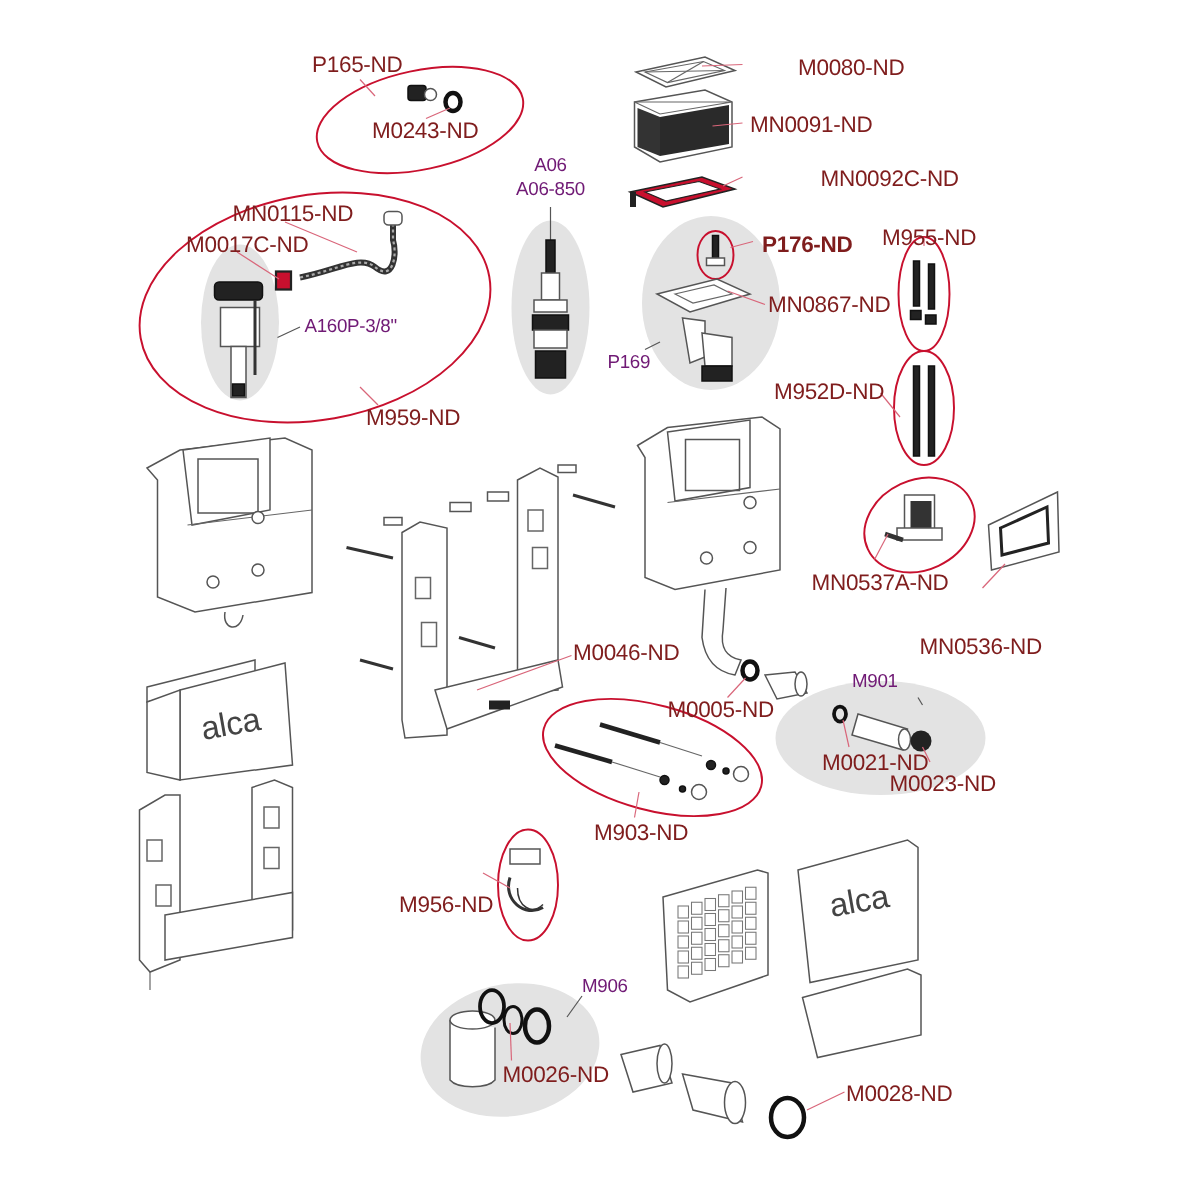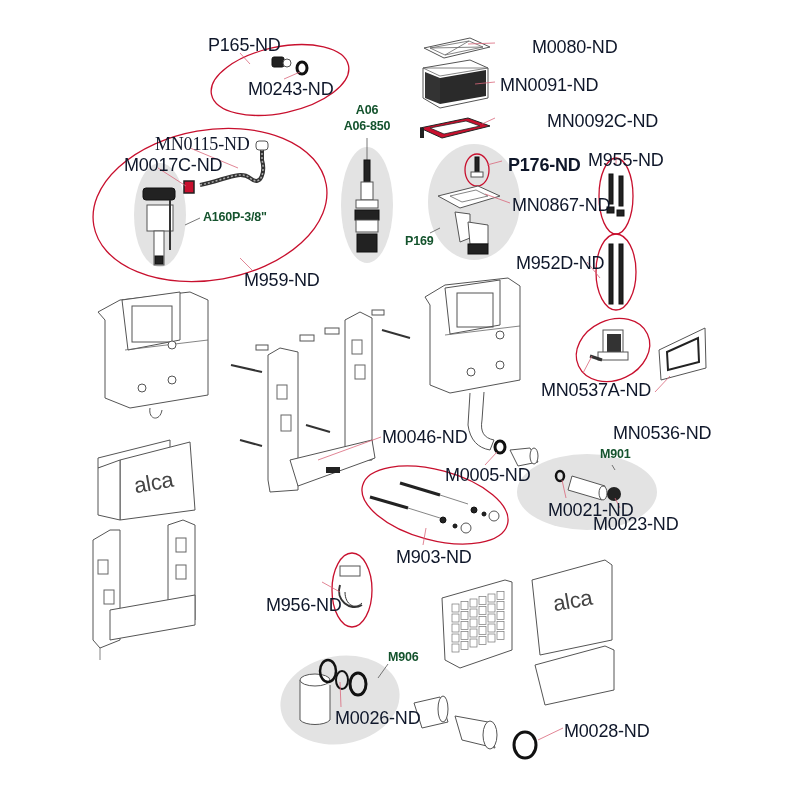--- a/index.html
+++ b/index.html
@@ -1,19 +1,19 @@
 <!DOCTYPE html>
 <html><head>
 <meta charset="utf-8">
 <style>
   html,body{margin:0;padding:0;background:#fff;}
   body{width:800px;height:800px;position:relative;overflow:hidden;font-family:"Liberation Sans",sans-serif;}
   svg#diagram{position:absolute;left:0;top:0;width:800px;height:800px;}
-  .lbl{position:absolute;font-size:18px;color:#0f172a;white-space:nowrap;line-height:1;letter-spacing:-0.2px;}
-  .lbl.b{color:#14532d;font-weight:bold;font-size:12.5px;}
+  .lbl{position:absolute;font-size:15px;color:#7f1d1d;white-space:nowrap;line-height:1;letter-spacing:-0.2px;}
+  .lbl.b{color:#701a75;font-weight:normal;font-size:12.5px;}
   .lbl.c{text-align:center;}
   .line-part{fill:#fff;stroke:#555;stroke-width:1;}
   .thin{fill:none;stroke:#666;stroke-width:0.8;}
   .dark{fill:#222;stroke:#111;stroke-width:1;}
   .redring{fill:none;stroke:#c8102e;stroke-width:1.3;}
   .leader{stroke:#d9667a;stroke-width:0.8;}
   .leaderk{stroke:#555;stroke-width:0.8;}
   .grey{fill:#e3e3e3;}
 </style>
 </head>
@@ -297,34 +297,34 @@
   </g>
 </svg>
 
 <div class="lbl" style="left:208px;top:36px;">P165-ND</div>
 <div class="lbl" style="left:248px;top:80px;">M0243-ND</div>
 <div class="lbl b c" style="left:347px;top:104px;width:40px;">A06</div>
 <div class="lbl b c" style="left:337px;top:120px;width:60px;">A06-850</div>
 <div class="lbl" style="left:496px;top:38px;margin-left:36px;">M0080-ND</div>
 <div class="lbl" style="left:500px;top:76px;">MN0091-ND</div>
 <div class="lbl" style="left:499px;top:112px;margin-left:48px;">MN0092C-ND</div>
-<div class="lbl" style="left:155px;top:135px;font-family:Liberation Serif, serif;">MN0115-ND</div>
+<div class="lbl" style="left:155px;top:135px;">MN0115-ND</div>
 <div class="lbl" style="left:124px;top:156px;">M0017C-ND</div>
 <div class="lbl b" style="left:203px;top:211px;">A160P-3/8"</div>
 <div class="lbl" style="left:244px;top:271px;">M959-ND</div>
 <div class="lbl" style="left:508px;top:156px;font-weight:bold;">P176-ND</div>
 <div class="lbl" style="left:512px;top:196px;">MN0867-ND</div>
 <div class="lbl b" style="left:405px;top:235px;">P169</div>
 <div class="lbl" style="left:588px;top:151px;">M955-ND</div>
 <div class="lbl" style="left:516px;top:254px;">M952D-ND</div>
 <div class="lbl" style="left:541px;top:381px;">MN0537A-ND</div>
 <div class="lbl" style="left:613px;top:400px;margin-top:24px;">MN0536-ND</div>
 <div class="lbl" style="left:382px;top:428px;text-align:center;">M0046-ND</div>
 <div class="lbl" style="left:445px;top:466px;">M0005-ND</div>
-<div class="lbl b" style="left:600px;top:448px;">M901</div>
+<div class="lbl b" style="left:568px;top:448px;">M901</div>
 <div class="lbl" style="left:512px;top:501px;margin-left:36px;">M0021-ND</div>
 <div class="lbl" style="left:593px;top:515px;">M0023-ND</div>
 <div class="lbl" style="left:396px;top:548px;">M903-ND</div>
 <div class="lbl" style="left:266px;top:572px;margin-top:24px;">M956-ND</div>
 <div class="lbl b" style="left:388px;top:651px;">M906</div>
 <div class="lbl" style="left:335px;top:709px;">M0026-ND</div>
 <div class="lbl" style="left:564px;top:722px;">M0028-ND</div>
 
 <div class="lbl" style="left:134px;top:472px;color:#444;font-size:22px;transform:rotate(-10deg);">alca</div>
 <div class="lbl" style="left:553px;top:590px;color:#444;font-size:22px;transform:rotate(-10deg);">alca</div>

